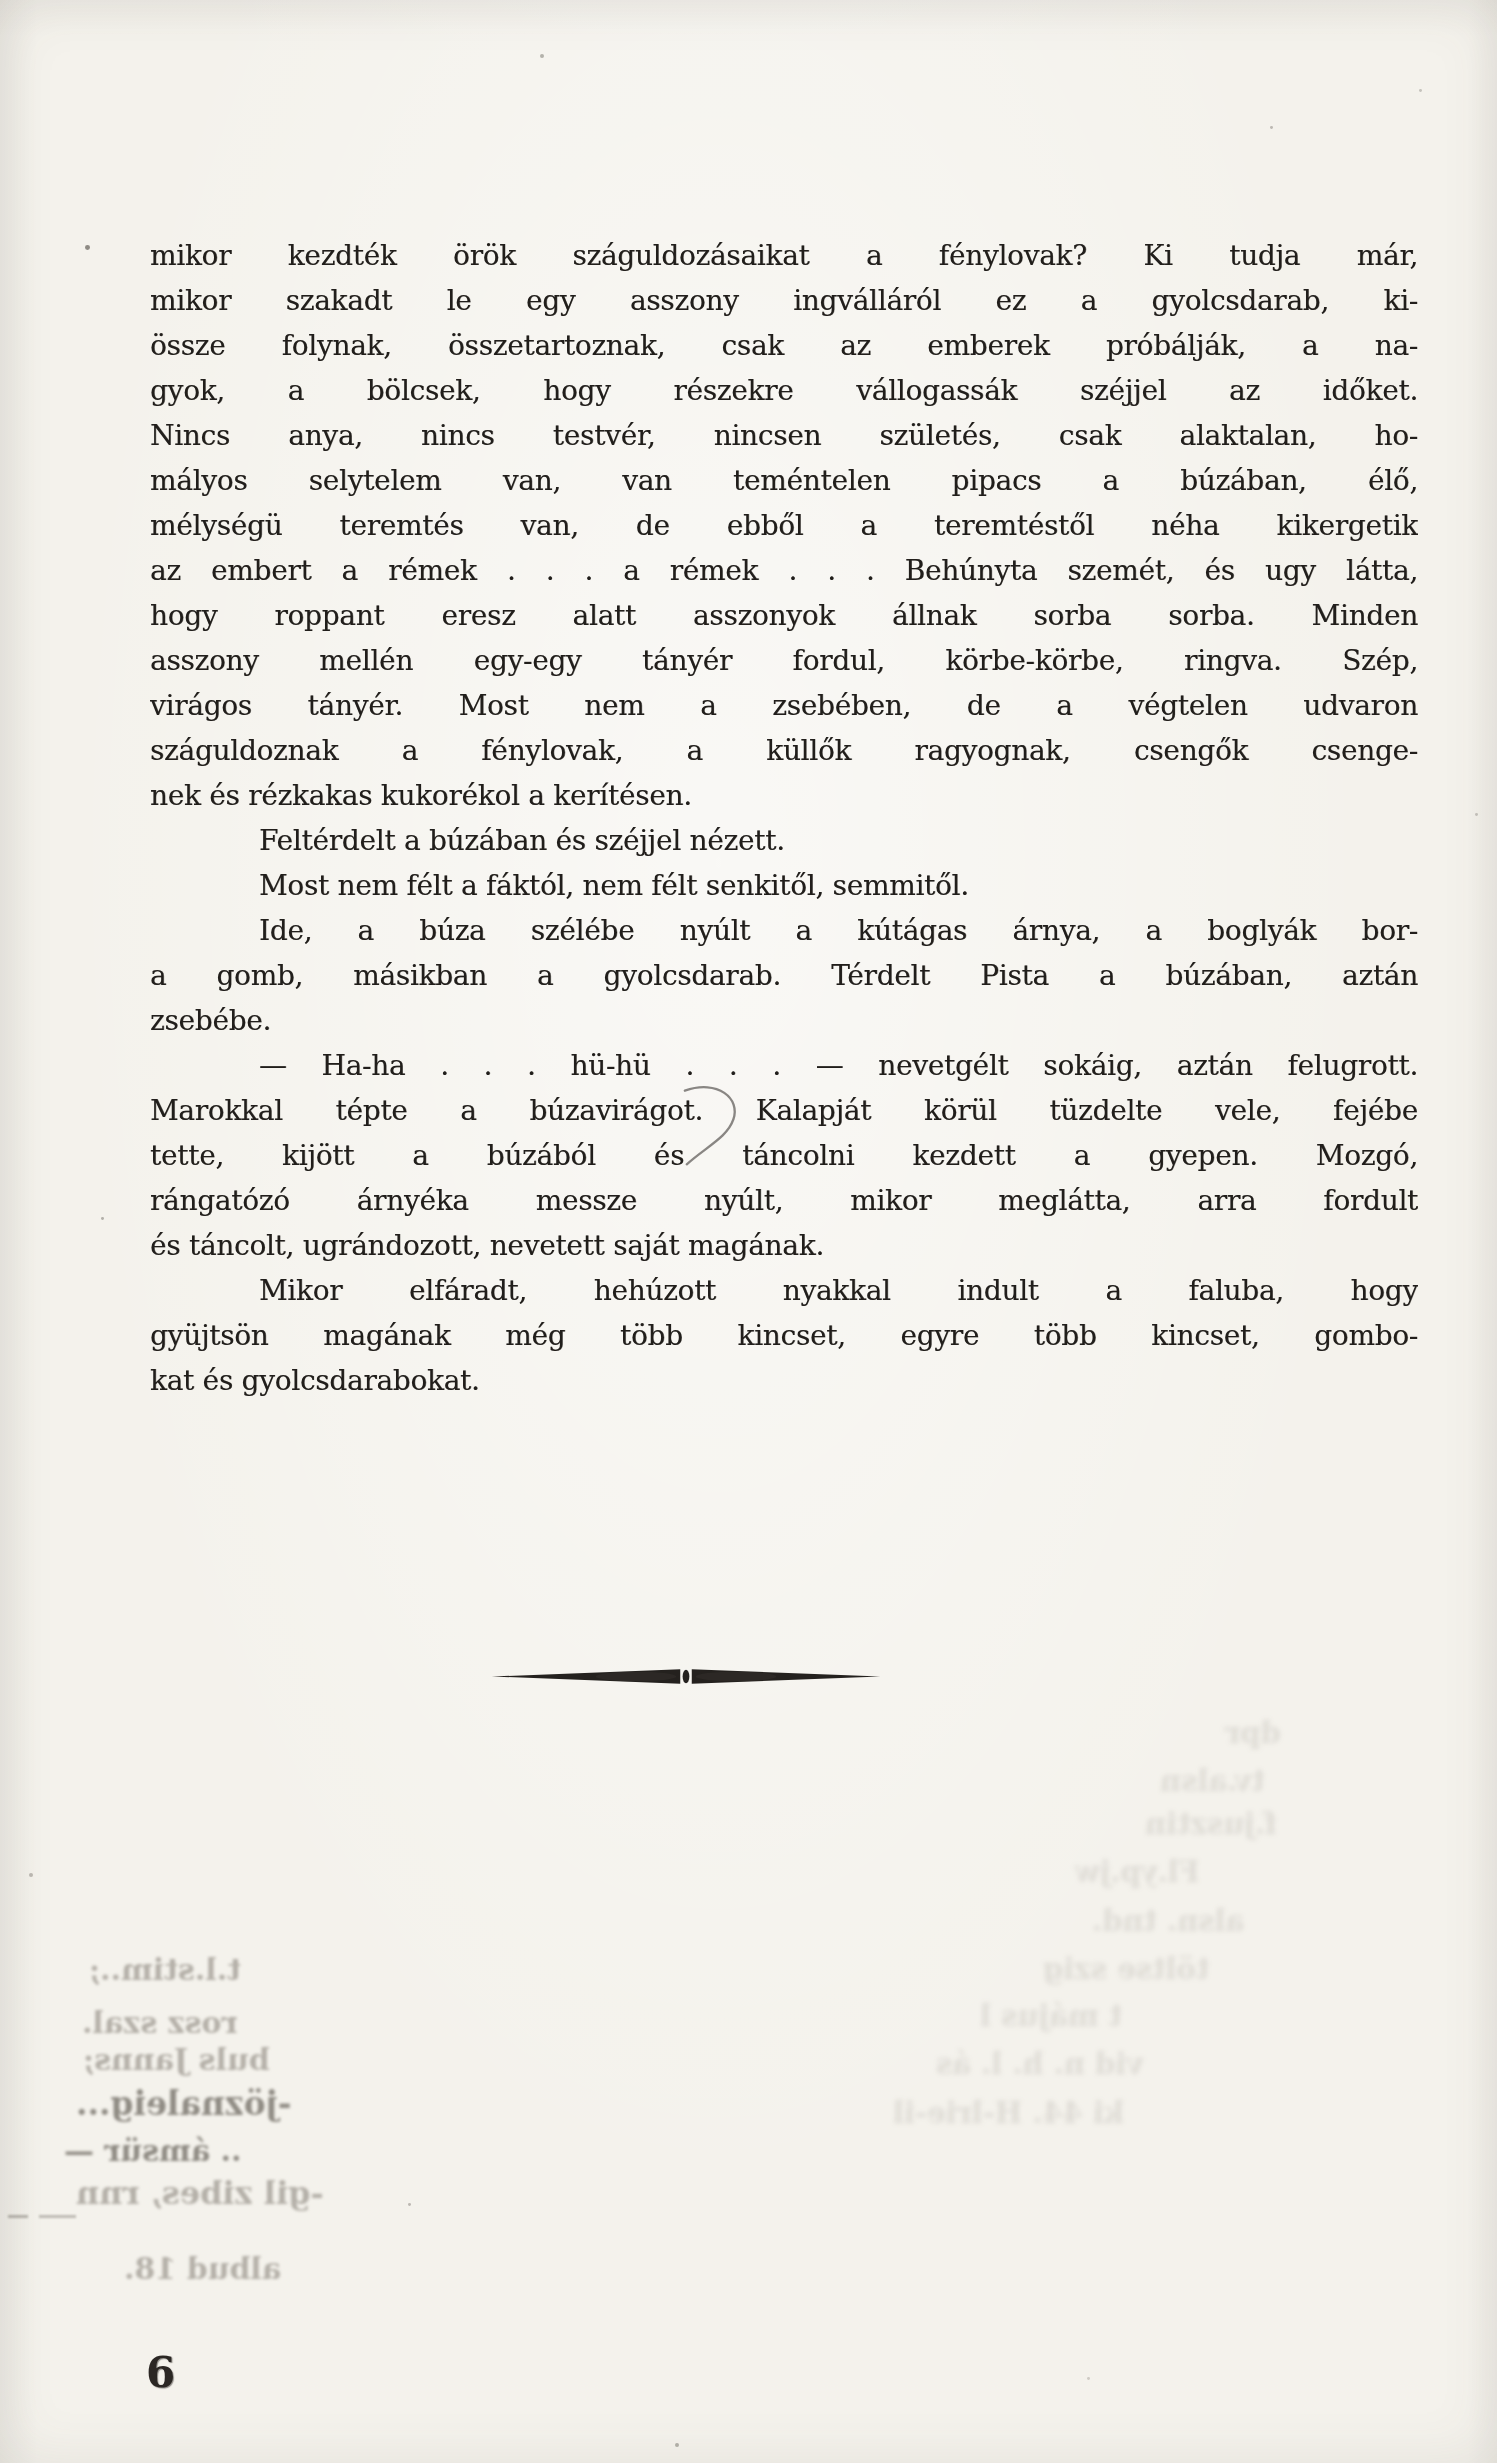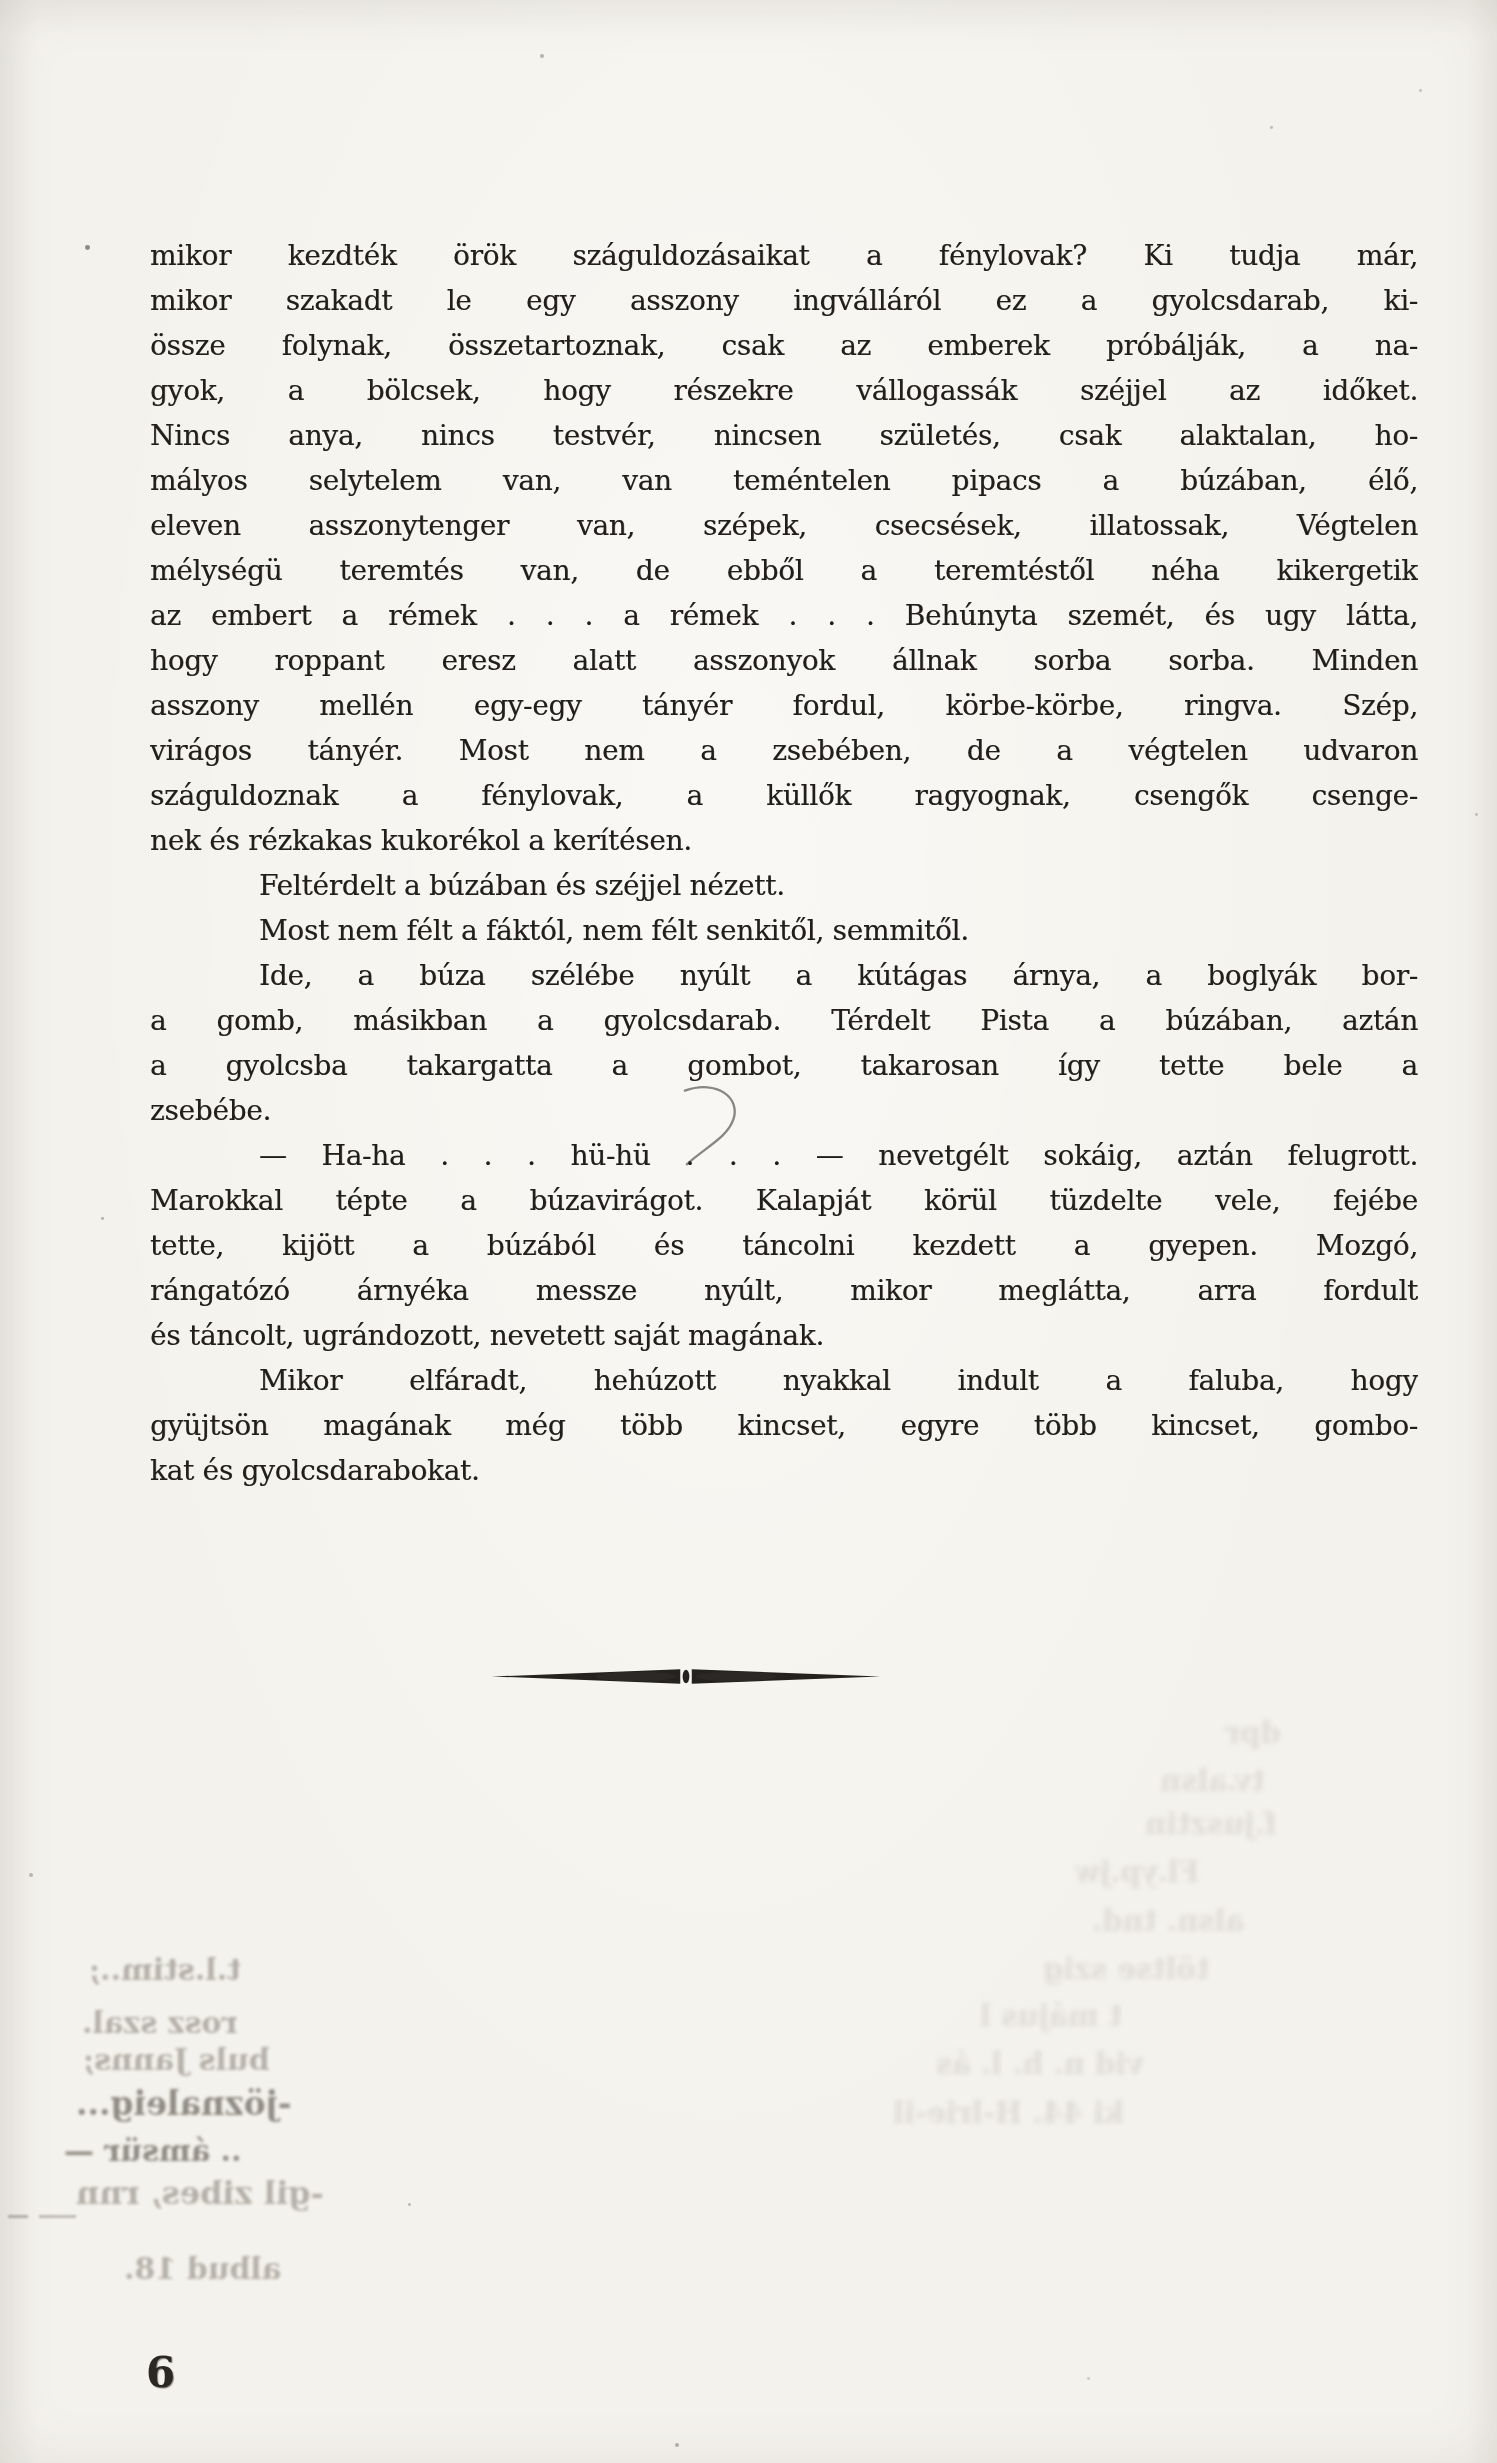--- a/index.html
+++ b/index.html
@@ -75,33 +75,31 @@
 
 <div class="page">
 
   <div class="textblock">
     <div class="line">mikor kezdték örök száguldozásaikat a fénylovak? Ki tudja már,</div>
     <div class="line">mikor szakadt le egy asszony ingválláról ez a gyolcsdarab, ki-</div>
     <div class="line">össze folynak, összetartoznak, csak az emberek próbálják, a na-</div>
     <div class="line">gyok, a bölcsek, hogy részekre vállogassák széjjel az időket.</div>
     <div class="line">Nincs anya, nincs testvér, nincsen születés, csak alaktalan, ho-</div>
     <div class="line">mályos selytelem van, van teméntelen pipacs a búzában, élő,</div>
-    <div class="line">eleven asszonytenger van, szépek, csecsések, illatossak, Végtelen</div>
     <div class="line">mélységü teremtés van, de ebből a teremtéstől néha kikergetik</div>
     <div class="line">az embert a rémek . . . a rémek . . . Behúnyta szemét, és ugy látta,</div>
     <div class="line">hogy roppant eresz alatt asszonyok állnak sorba sorba. Minden</div>
     <div class="line">asszony mellén egy-egy tányér fordul, körbe-körbe, ringva. Szép,</div>
     <div class="line">virágos tányér. Most nem a zsebében, de a végtelen udvaron</div>
     <div class="line">száguldoznak a fénylovak, a küllők ragyognak, csengők csenge-</div>
     <div class="line left">nek és rézkakas kukorékol  a  kerítésen.</div>
     <div class="line left indent">Feltérdelt a búzában és széjjel nézett.</div>
     <div class="line left indent">Most nem félt a fáktól, nem félt senkitől, semmitől.</div>
     <div class="line indent">Ide, a búza szélébe nyúlt a kútágas árnya, a boglyák bor-</div>
     <div class="line">a gomb, másikban a gyolcsdarab. Térdelt Pista a búzában, aztán</div>
-    <div class="line">a gyolcsba takargatta a gombot, takarosan így tette bele a</div>
     <div class="line left">zsebébe.</div>
     <div class="line indent">— Ha-ha . . . hü-hü . . . — nevetgélt sokáig, aztán felugrott.</div>
     <div class="line">Marokkal tépte a búzavirágot. Kalapját körül tüzdelte vele, fejébe</div>
     <div class="line">tette, kijött a búzából és táncolni kezdett a gyepen. Mozgó,</div>
     <div class="line">rángatózó árnyéka messze nyúlt, mikor meglátta, arra fordult</div>
     <div class="line left">és táncolt, ugrándozott, nevetett saját magának.</div>
     <div class="line indent">Mikor elfáradt, hehúzott nyakkal indult a faluba, hogy</div>
     <div class="line">gyüjtsön magának még több kincset, egyre több kincset, gombo-</div>
     <div class="line left">kat és gyolcsdarabokat.</div>
   </div>

